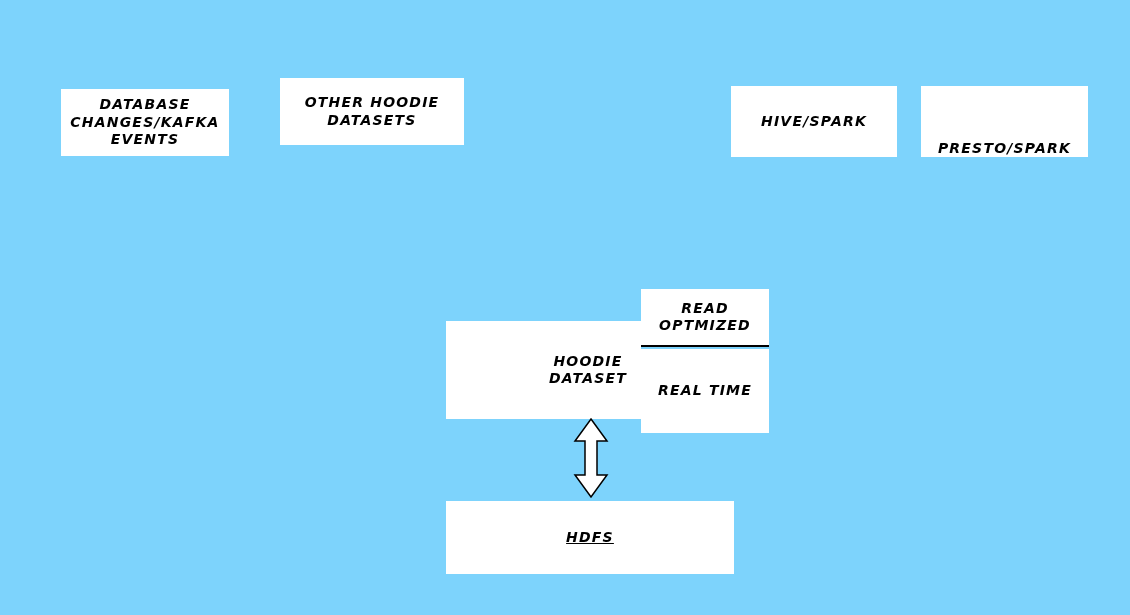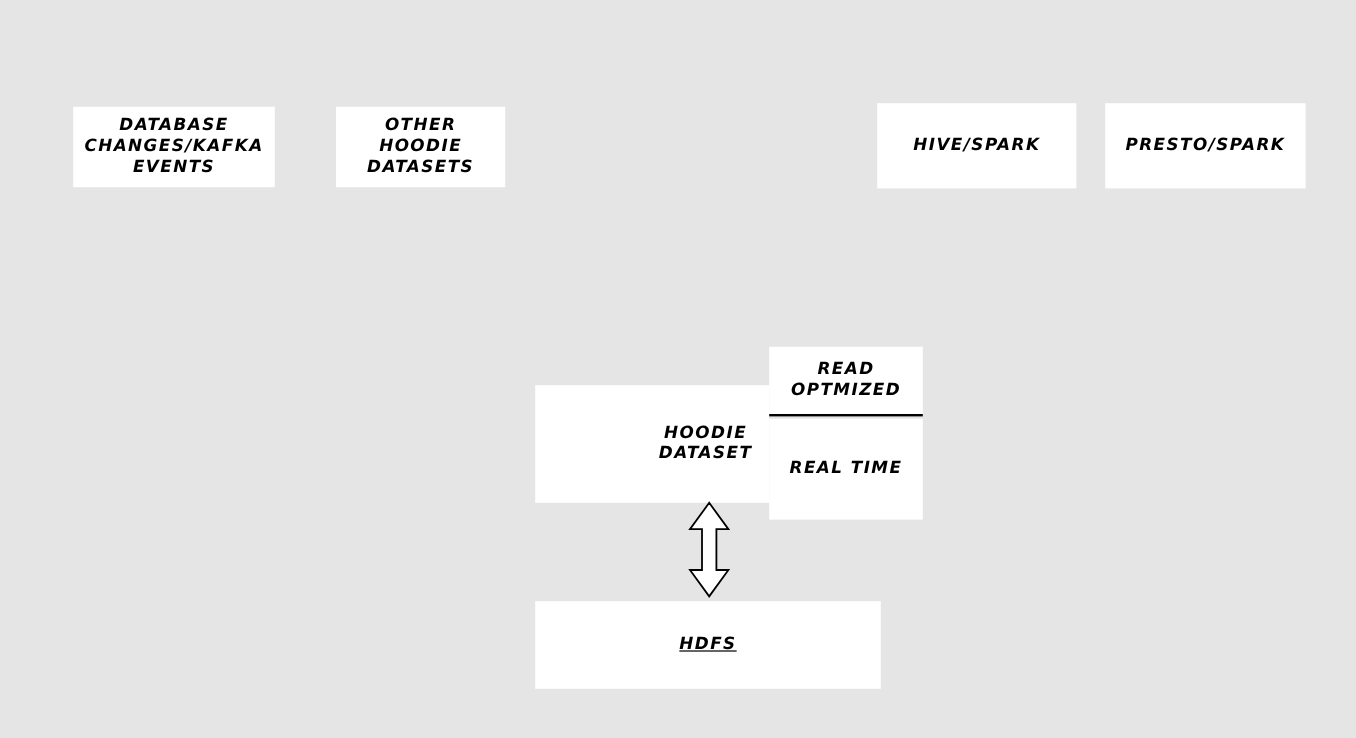--- a/index.html
+++ b/index.html
@@ -5,21 +5,21 @@
 <style>
   html, body {
     margin: 0;
     padding: 0;
     background: #000000;
   }
   #canvas {
     position: relative;
     width: 1130px;
     height: 615px;
-    background: #e5e5e5;
+    background: #7dd3fc;
     overflow: hidden;
     font-family: "DejaVu Sans", sans-serif;
   }
   .node {
     position: absolute;
     background: #ffffff;
     color: #000000;
     display: flex;
     align-items: center;
     justify-content: center;
@@ -33,25 +33,25 @@
     letter-spacing: 1.2px;
     line-height: 1.25;
     font-size: 14px;
     text-transform: uppercase;
     white-space: pre-line;
     padding: 0 6px;
   }
 
   
   #node-database-changes { left: 61px;  top: 89px;  width: 168px; height: 67px; }
-  #node-other-hoodie     { left: 280px; top: 89px;  width: 141px; height: 67px; }
+  #node-other-hoodie     { left: 280px; top: 78px;  width: 184px; height: 67px; }
 
   
   #node-hive-spark       { left: 731px; top: 86px;  width: 166px; height: 71px; text-align: center; }
-  #node-presto-spark     { left: 921px; top: 86px;  width: 167px; height: 71px; }
+  #node-presto-spark     { left: 921px; top: 86px;  width: 167px; height: 71px; align-items: flex-end; }
 
   
   #node-hoodie-dataset   { left: 446px; top: 321px; width: 195px; height: 98px;
                            justify-content: flex-end; padding-right: 8px; }
   #node-read-optimized   { left: 641px; top: 289px; width: 128px; height: 58px;
                            border-bottom: 2px solid #000000; }
   #node-real-time        { left: 641px; top: 349px; width: 128px; height: 84px; }
 
   
   #node-hdfs             { left: 446px; top: 501px; width: 288px; height: 73px; text-decoration: underline; }

